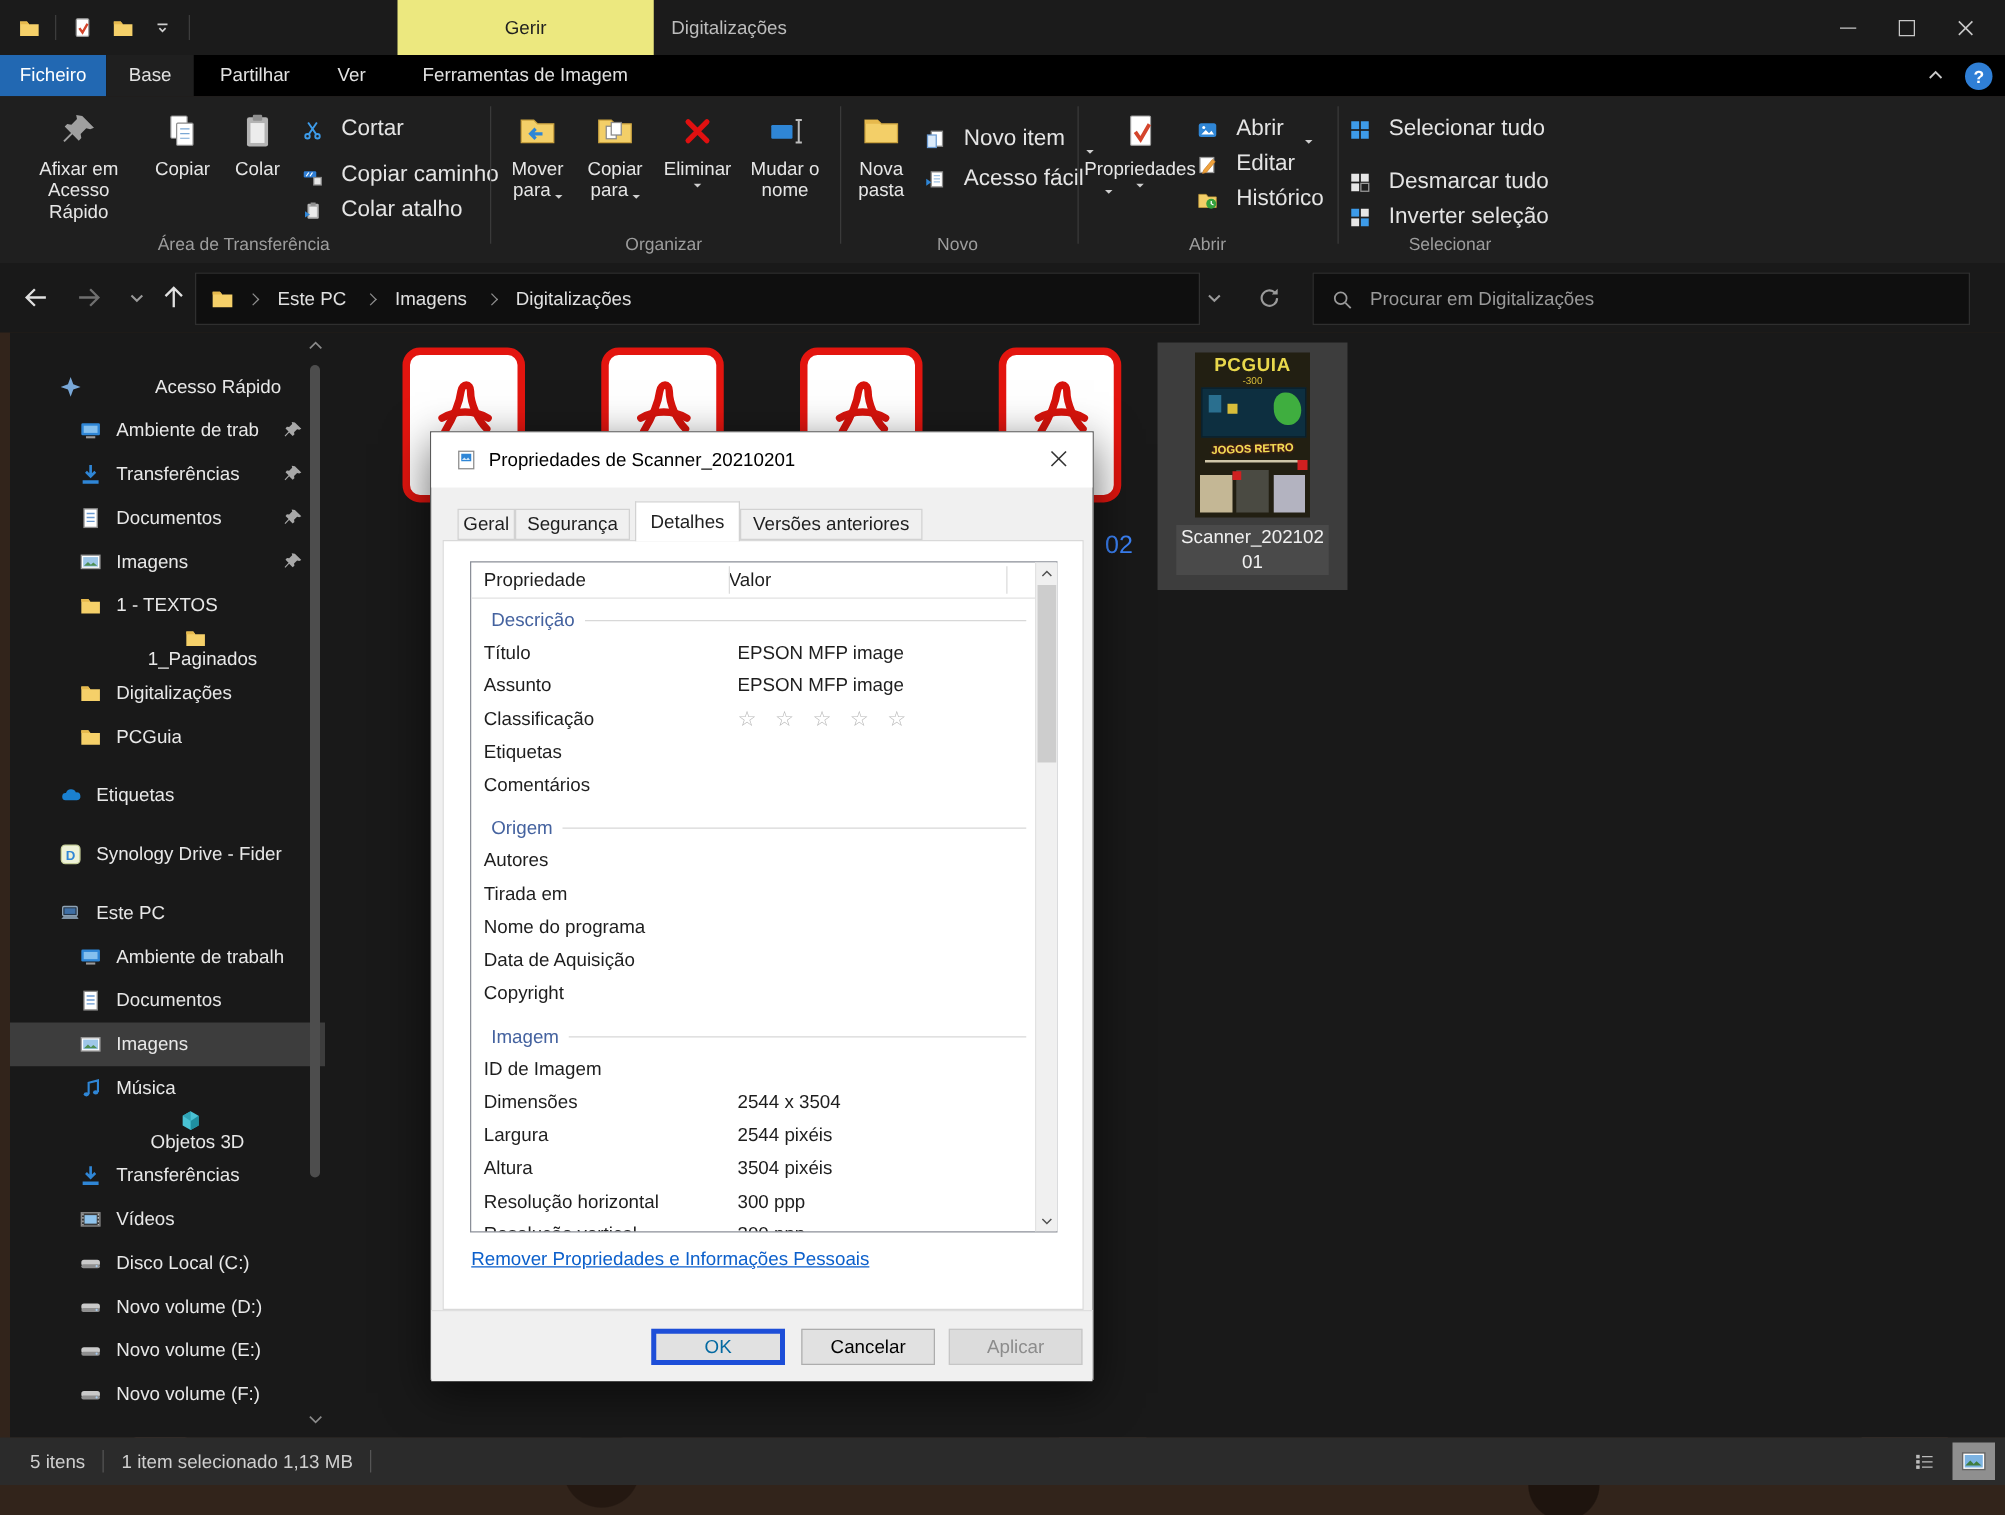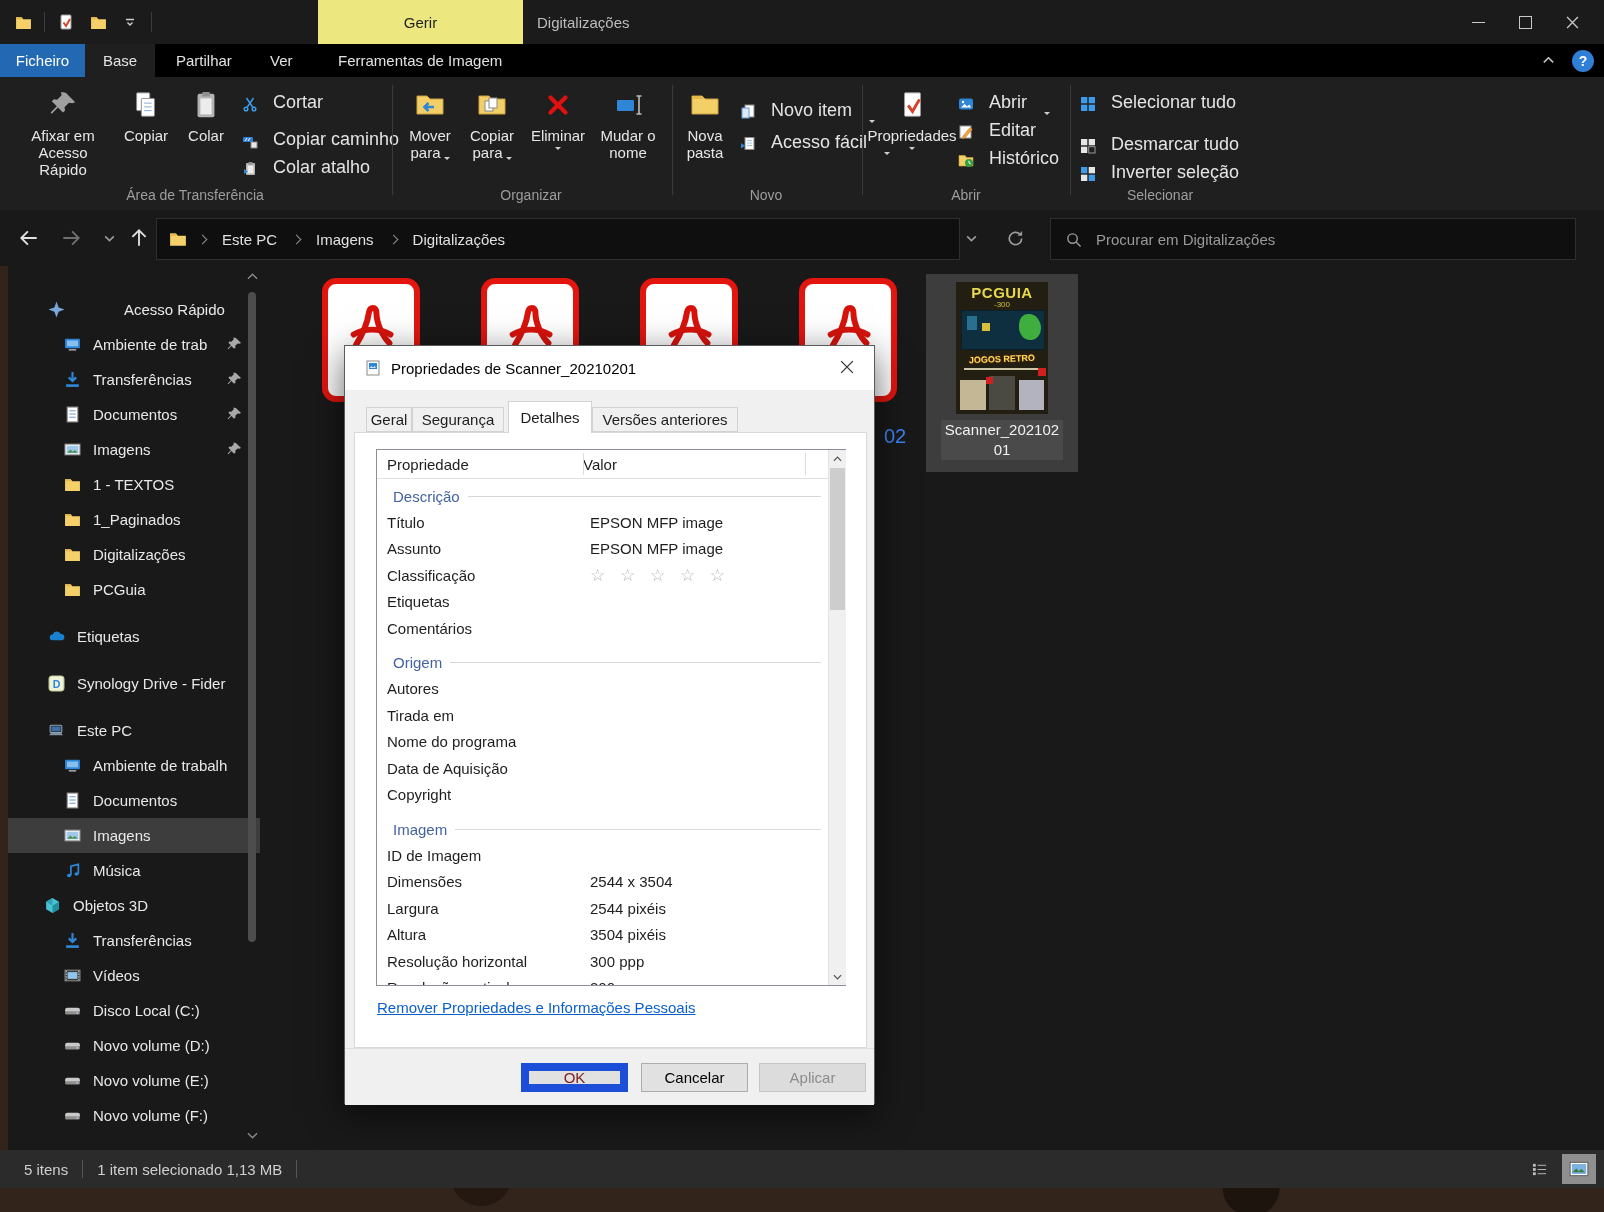--- a/index.html
+++ b/index.html
@@ -117,21 +117,21 @@
   .prow{height:26.5px;display:flex;align-items:center;font-size:15px;color:#1e1e1e}
   .pname{padding-left:10px;width:203px;white-space:nowrap}
   .pval{flex:1;white-space:nowrap}
   .pval.stars{color:#b8b8b8;font-size:17px;letter-spacing:5px}
   .dscroll{left:483px;top:104px;width:17px;height:535px;background:#f0f0f0;border-left:1px solid #e2e2e2}
   .dsc-arrow{position:absolute;left:0;width:17px;height:17px;display:flex;align-items:center;justify-content:center}
   .dsc-thumb{position:absolute;left:1px;top:18px;width:15px;height:142px;background:#cdcdcd}
   .dlg-link{left:32px;top:653px;font-size:15px;color:#0b5fcb;text-decoration:underline}
   .dlg-btnrow{left:0;top:702px;width:100%;height:57px;background:#f0f0f0;border-top:1px solid #dfdfdf;box-sizing:border-box}
   .dbtn{top:14px;width:107px;height:29px;font-size:15px;display:flex;align-items:center;justify-content:center;box-sizing:border-box}
-  .dbtn.ok{background:#e1e1e1;border:8px solid #1d4ed8;color:#7f1d1d}
+  .dbtn.ok{background:#e1e1e1;border:4px solid #1d4ed8;color:#0369a1}
   .dbtn.cancel{background:#e1e1e1;border:1px solid #adadad;color:#000}
   .dbtn.apply{background:#dcdcdc;border:1px solid #c6c6c6;color:#8c8c8c}
   
   .statusbar{left:0;top:1150px;width:1604px;height:38px;background:#2b2b2b;z-index:10;display:flex;align-items:center}
   .st-text{font-size:15px;color:#cfcfcf;margin-left:24px;white-space:nowrap}
   .st-sep{width:1px;height:18px;background:#555;margin:0 14px}
   .st-views{position:absolute;right:8px;top:0;height:38px;display:flex;align-items:center;gap:6px}
   .stv{width:34px;height:30px;display:flex;align-items:center;justify-content:center}
   .stv.active{background:#8f8f8f}
 </style>
@@ -574,21 +574,21 @@
         </div>
         <div class="sb-row" style="padding-left: 56px;">
           <span class="sb-ico">
             <svg viewBox="0 0 16 16">
               <path d="M1 3h5.2l1.6 2H15v9H1z" fill="#f5d069"></path>
               <path d="M1 3h5.2l1.6 2H1z" fill="#e6b94d"></path>
             </svg>
           </span>
           <span class="sb-label">1 - TEXTOS</span>
         </div>
-        <div class="sb-row" style="padding-left: 56px;">
+        <div class="sb-row" style="padding-left: 56px; flex-direction: column;">
           <span class="sb-ico">
             <svg viewBox="0 0 16 16">
               <path d="M1 3h5.2l1.6 2H15v9H1z" fill="#f5d069"></path>
               <path d="M1 3h5.2l1.6 2H1z" fill="#e6b94d"></path>
             </svg>
           </span>
           <span class="sb-label">1_Paginados</span>
         </div>
         <div class="sb-row" style="padding-left: 56px;">
           <span class="sb-ico">
@@ -667,21 +667,21 @@
         <div class="sb-row" style="padding-left: 56px;">
           <span class="sb-ico">
             <svg viewBox="0 0 16 16">
               <path d="M6.5 12.5V4l7-1.8V11" stroke="#2f86d6" stroke-width="1.6" fill="none"></path>
               <ellipse cx="4.8" cy="12.7" rx="2" ry="1.6" fill="#2f86d6"></ellipse>
               <ellipse cx="11.8" cy="11.2" rx="2" ry="1.6" fill="#2f86d6"></ellipse>
             </svg>
           </span>
           <span class="sb-label">Música</span>
         </div>
-        <div class="sb-row" style="padding-left: 36px;">
+        <div class="sb-row" style="padding-left: 48px; flex-direction: column;">
           <span class="sb-ico">
             <svg viewBox="0 0 16 16">
               <path d="M8 1l6 3.4v7.2L8 15 2 11.6V4.4z" fill="#49c2d4"></path>
               <path d="M8 1v7.2L2 4.4z" fill="#2fa3b5"></path>
               <path d="M8 8.2L14 4.4v7.2L8 15z" fill="#1f8fa0"></path>
             </svg>
           </span>
           <span class="sb-label">Objetos 3D</span>
         </div>
         <div class="sb-row" style="padding-left: 56px;">

